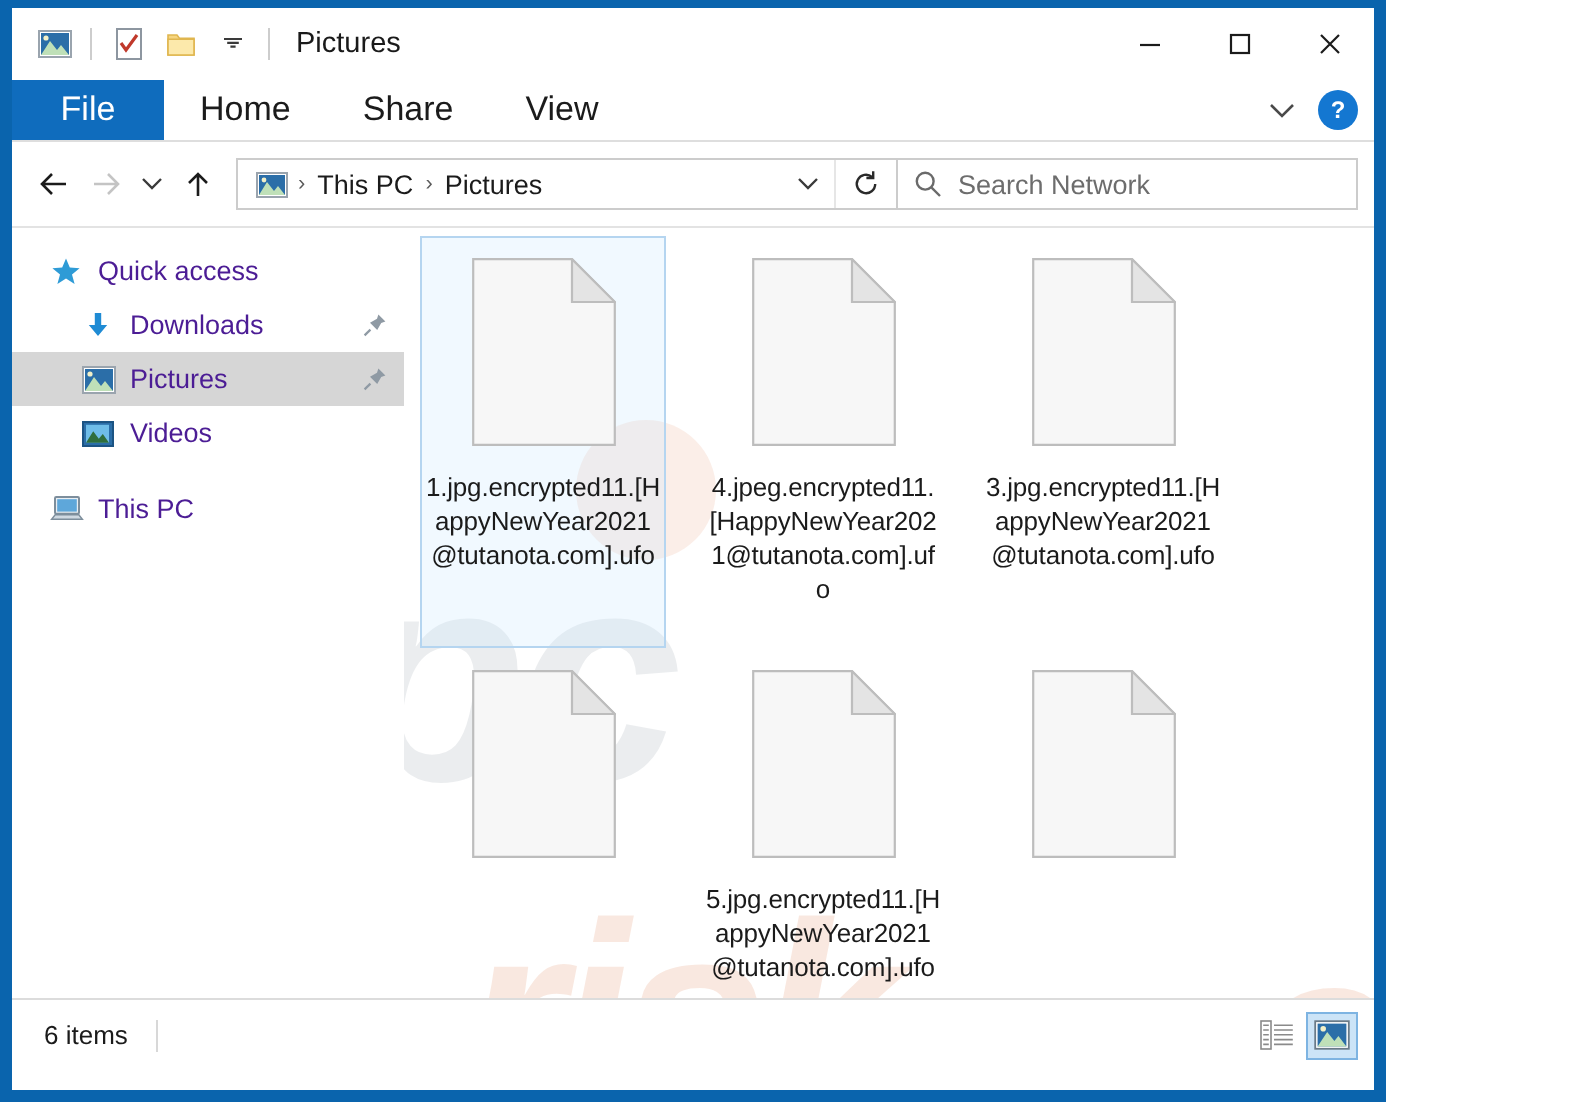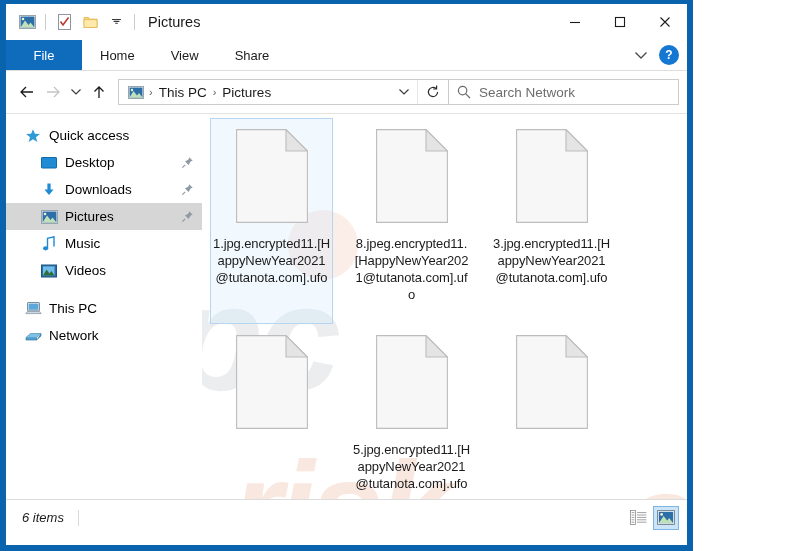--- a/index.html
+++ b/index.html
@@ -88,21 +88,21 @@
     height: 30px;
     background: #ffffff;
     display: flex;
     align-items: stretch;
     border-bottom: 1px solid #dedede;
   }
   .tab {
     display: flex;
     align-items: center;
     justify-content: center;
-    font-size: 13px;
+    font-size: 17px;
     color: #1b1b1b;
     padding: 0 18px;
     min-width: 46px;
     box-sizing: border-box;
   }
   .tab.file {
     background: #0f6cbd;
     color: #ffffff;
     min-width: 76px;
     padding: 0;
@@ -255,21 +255,21 @@
     width: 18px;
     height: 18px;
     flex: none;
     display: flex;
     align-items: center;
     justify-content: center;
     margin-right: 7px;
   }
   .nav-label {
     font-size: 13.5px;
-    color: #000000;
+    color: #4c1d95;
     white-space: nowrap;
   }
   .pin {
     margin-left: auto;
     width: 14px;
     height: 14px;
     display: flex;
     align-items: center;
     justify-content: center;
     flex: none;
@@ -374,21 +374,20 @@
   
   #statusbar {
     position: relative;
     height: 36px;
     background: #ffffff;
     border-top: 1px solid #dcdcdc;
     display: flex;
     align-items: center;
     padding: 0 8px;
     box-sizing: border-box;
-    font-style: italic;
   }
   #status-count {
     font-size: 13px;
     color: #1b1b1b;
     padding-left: 8px;
   }
   #status-sep {
     width: 1px;
     height: 16px;
     background: #d8d8d8;
@@ -474,22 +473,22 @@
         <svg width="12" height="12" viewBox="0 0 12 12">
               <path d="M1.5 1.5 L10.5 10.5 M10.5 1.5 L1.5 10.5" stroke="#1b1b1b" stroke-width="1.1"></path>
             </svg>
       </div>
     </div>
   </div>
 
   <div id="ribbon">
     <div class="tab file">File</div>
     <div class="tab">Home</div>
+    <div class="tab">Share</div>
     <div class="tab">View</div>
-    <div class="tab">Share</div>
 
     <div id="ribbon-right">
       <div id="expand-ribbon">
         <svg width="14" height="9" viewBox="0 0 14 9">
               <path d="M1.5 1.5 L7 7 L12.5 1.5" fill="none" stroke="#4a4a4a" stroke-width="1.3"></path>
             </svg>
       </div>
       <div id="help-btn">?</div>
     </div>
   </div>
@@ -565,34 +564,20 @@
 
       <div class="nav-item">
         <span class="nav-ico">
           <svg width="16" height="16" viewBox="0 0 16 16">
                 <path d="M8 1.2 L9.9 5.8 L14.8 6.1 L11 9.2 L12.3 14 L8 11.3 L3.7 14 L5 9.2 L1.2 6.1 L6.1 5.8 Z" fill="#2e9bd6"></path>
               </svg>
         </span>
         <span class="nav-label">Quick access</span>
       </div>
 
-      <div class="nav-item indent">
-        <span class="nav-ico">
-          <svg width="16" height="14" viewBox="0 0 16 14">
-                <rect x="0.5" y="1.5" width="15" height="10.5" rx="0.6" fill="#1f8bd4" stroke="#1269a8"></rect>
-              </svg>
-        </span>
-        <span class="nav-label">Desktop</span>
-        <span class="pin">
-          <svg width="13" height="13" viewBox="0 0 13 13">
-                <path d="M8.2 1.3 L11.7 4.8 L9.6 5.5 L7.6 9 L4 5.4 L7.5 3.4 Z" fill="#8f9aa4"></path>
-                <path d="M4.2 8.8 L1.3 11.7" stroke="#8f9aa4" stroke-width="1.1"></path>
-              </svg>
-        </span>
-      </div>
 
       <div class="nav-item indent">
         <span class="nav-ico">
           <svg width="16" height="16" viewBox="0 0 16 16">
                 <path d="M6.4 1.5 h3.2 v6 h3 L8 13 L3.4 7.5 h3 Z" fill="#1f8bd4"></path>
               </svg>
         </span>
         <span class="nav-label">Downloads</span>
         <span class="pin">
           <svg width="13" height="13" viewBox="0 0 13 13">
@@ -614,29 +599,20 @@
         </span>
         <span class="nav-label">Pictures</span>
         <span class="pin">
           <svg width="13" height="13" viewBox="0 0 13 13">
                 <path d="M8.2 1.3 L11.7 4.8 L9.6 5.5 L7.6 9 L4 5.4 L7.5 3.4 Z" fill="#8f9aa4"></path>
                 <path d="M4.2 8.8 L1.3 11.7" stroke="#8f9aa4" stroke-width="1.1"></path>
               </svg>
         </span>
       </div>
 
-      <div class="nav-item indent">
-        <span class="nav-ico">
-          <svg width="14" height="16" viewBox="0 0 14 16">
-            <path d="M5.5 12 V2.2 L12 0.8 V10.6" fill="none" stroke="#1f8bd4" stroke-width="1.4"></path>
-            <ellipse cx="3.6" cy="12.3" rx="2.6" ry="2.1" fill="#1f8bd4"></ellipse>
-          </svg>
-        </span>
-        <span class="nav-label">Music</span>
-      </div>
 
       <div class="nav-item indent">
         <span class="nav-ico">
           <svg width="16" height="14" viewBox="0 0 16 14">
             <rect x="0.5" y="1" width="15" height="12" fill="#2b6ea8" stroke="#1c5483"></rect>
             <rect x="2" y="2.4" width="11.5" height="9" fill="#6fbde8"></rect>
             <path d="M2 11.4 L5.6 5.6 L8.4 9.4 L10.4 7 L13.5 11.4 Z" fill="#2f6e3c"></path>
           </svg>
         </span>
         <span class="nav-label">Videos</span>
@@ -648,30 +624,20 @@
         <span class="nav-ico">
           <svg width="17" height="15" viewBox="0 0 17 15">
             <rect x="2.5" y="1.5" width="12" height="8.4" rx="0.6" fill="#e8eef3" stroke="#7d8e9c"></rect>
             <rect x="3.6" y="2.6" width="9.8" height="6.2" fill="#5ea7da"></rect>
             <path d="M0.8 12.6 H16.2 L14.4 10.4 H2.6 Z" fill="#cfd9e2" stroke="#7d8e9c" stroke-width="0.7"></path>
           </svg>
         </span>
         <span class="nav-label">This PC</span>
       </div>
 
-      <div class="nav-item">
-        <span class="nav-ico">
-          <svg width="17" height="15" viewBox="0 0 17 15">
-            <path d="M1 9.5 L5.5 5.5 H16 L11.5 9.5 Z" fill="#7fc0e6" stroke="#4a8fb8" stroke-width="0.7"></path>
-            <path d="M1 9.5 V12 L11.5 12 V9.5" fill="#4f9fd0" stroke="#3a7ba0" stroke-width="0.7"></path>
-            <path d="M11.5 12 L16 8 V5.5" fill="#3e86b5" stroke="#3a7ba0" stroke-width="0.7"></path>
-          </svg>
-        </span>
-        <span class="nav-label">Network</span>
-      </div>
     </div>
 
     <div id="content">
 
       <div id="watermark">
         <div id="wm-dot"></div>
         <div class="wm-text" id="wm-pc">pc</div>
         <div class="wm-text" id="wm-risk">risk</div>
         <div class="wm-text" id="wm-com">.com</div>
       </div>
@@ -688,21 +654,21 @@
           <div class="file-name">1.jpg.encrypted11.[HappyNewYear2021@tutanota.com].ufo</div>
         </div>
 
         <div class="file-item">
           <div class="file-thumb">
             <svg width="72" height="94" viewBox="0 0 72 94">
               <path d="M0.6 0.6 H50 L71.4 22 V93.4 H0.6 Z" fill="#f7f7f7" stroke="#bdbdbd" stroke-width="1.1"></path>
               <path d="M50 0.6 V22 H71.4 Z" fill="#e4e4e4" stroke="#bdbdbd" stroke-width="1.1"></path>
             </svg>
           </div>
-          <div class="file-name">8.jpeg.encrypted11.[HappyNewYear2021@tutanota.com].ufo</div>
+          <div class="file-name">4.jpeg.encrypted11.[HappyNewYear2021@tutanota.com].ufo</div>
         </div>
 
         <div class="file-item">
           <div class="file-thumb">
             <svg width="72" height="94" viewBox="0 0 72 94">
               <path d="M0.6 0.6 H50 L71.4 22 V93.4 H0.6 Z" fill="#f7f7f7" stroke="#bdbdbd" stroke-width="1.1"></path>
               <path d="M50 0.6 V22 H71.4 Z" fill="#e4e4e4" stroke="#bdbdbd" stroke-width="1.1"></path>
             </svg>
           </div>
           <div class="file-name">3.jpg.encrypted11.[HappyNewYear2021@tutanota.com].ufo</div>

